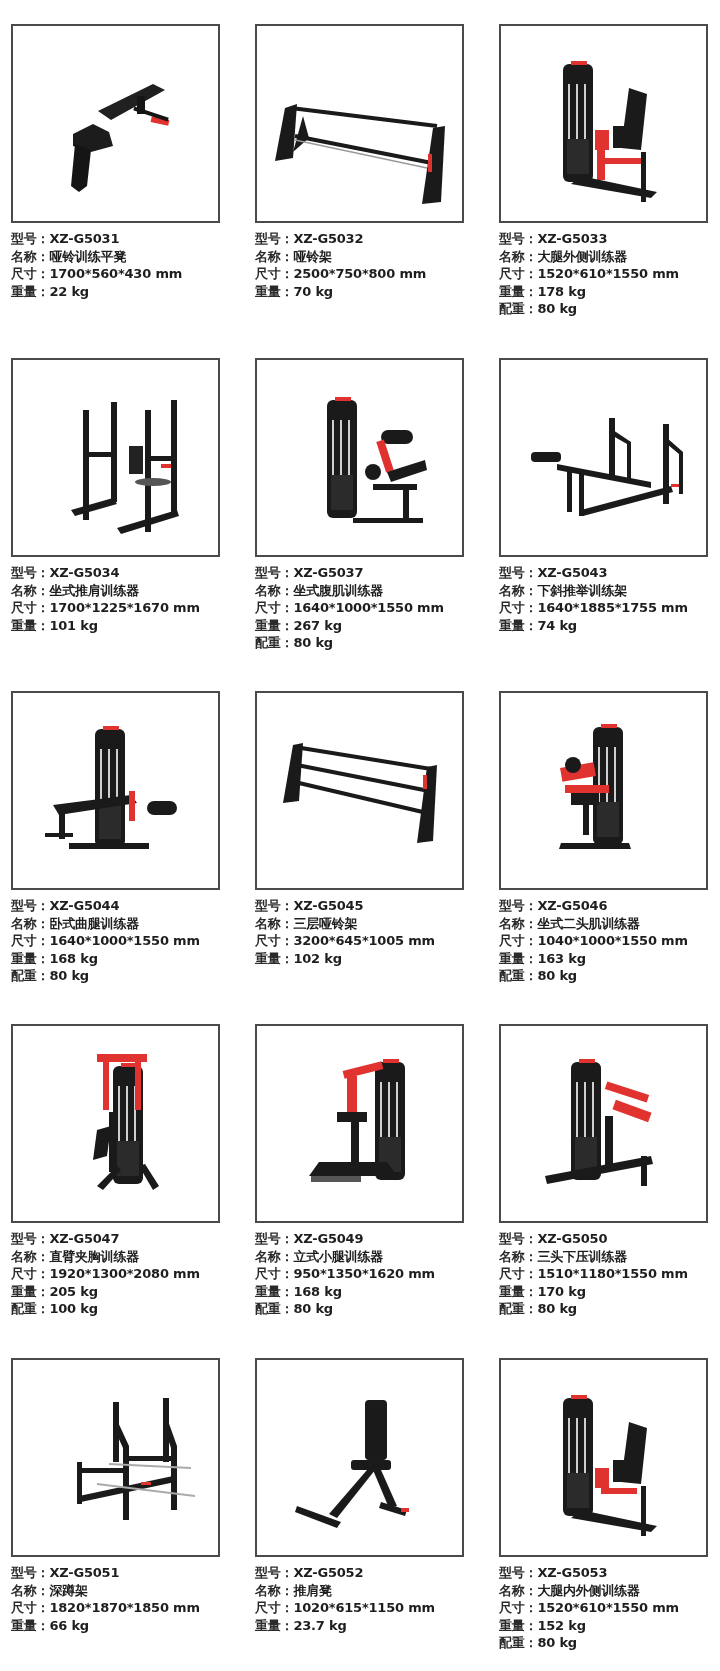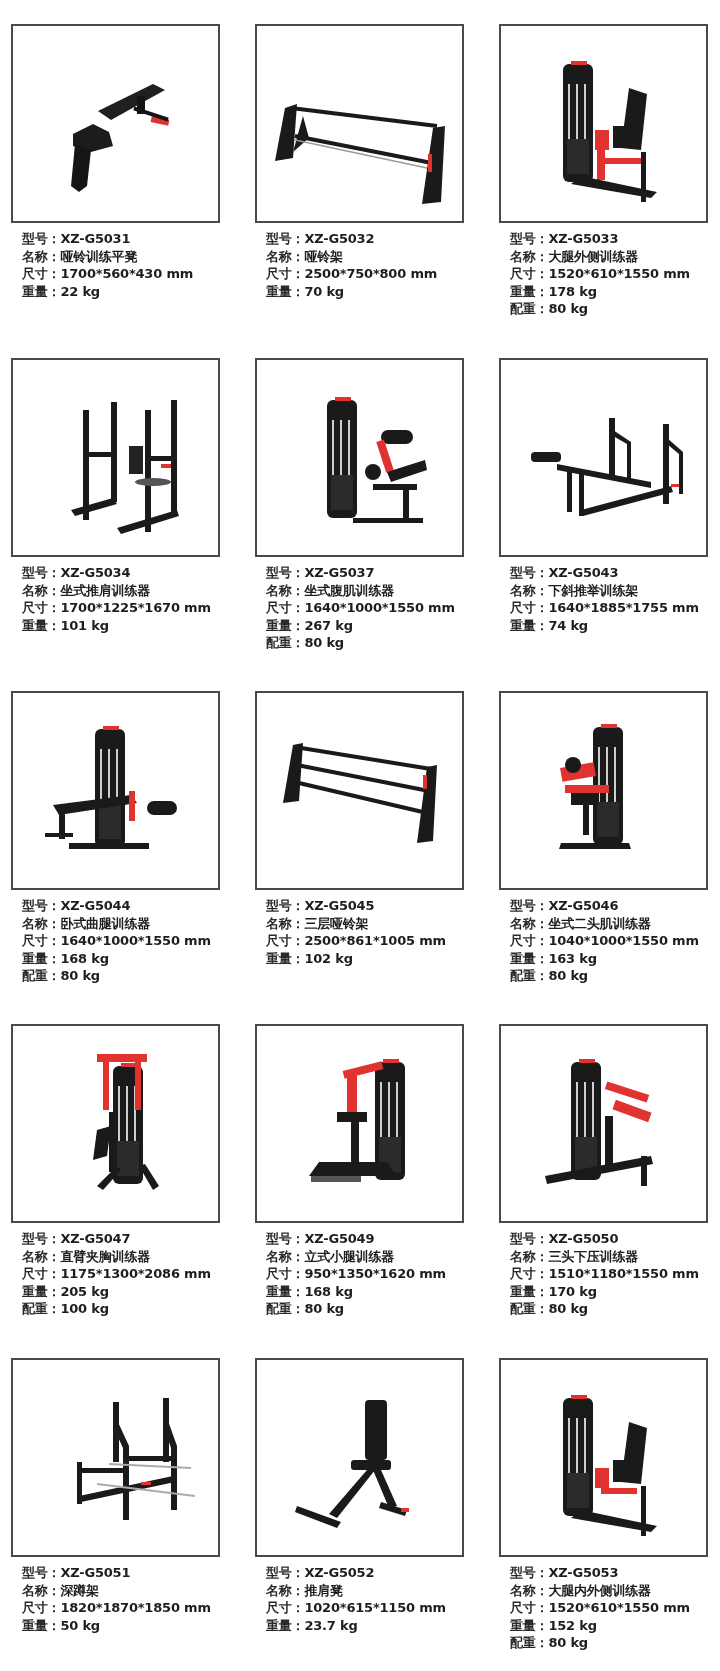--- a/index.html
+++ b/index.html
@@ -3,21 +3,21 @@
 <meta charset="utf-8">
 <style>
   html, body { margin: 0; padding: 0; background: #ffffff; }
   body { width: 720px; height: 1671px; position: relative; overflow: hidden;
          font-family: "DejaVu Sans", "Liberation Sans", sans-serif; color: #1c1c1c; }
   .grid { position: absolute; left: 0; top: 0; width: 720px; }
   .card { position: absolute; width: 209px; }
   .frame { position: absolute; left: 0; top: 0; width: 205px; height: 195px;
            border: 2px solid #4a4a4a; background: #fff; overflow: hidden; }
   .frame svg { position: absolute; left: 0; top: 0; width: 205px; height: 195px; }
-  .specs { position: absolute; left: 11px; top: 206px; width: 230px;
+  .specs { position: absolute; left: 0; top: 206px; width: 230px;
            font-size: 13px; line-height: 17.6px; font-weight: bold; letter-spacing: -0.2px;
            white-space: nowrap; color: #222; }
   .row .k { color: #2a2a2a; }
   .row .v { color: #1e1e1e; }
 </style>
 </head>
 <body>
 
 <div class="grid">
 
@@ -193,21 +193,21 @@
         <path d="M160 150 L170 74 L180 72 L176 148 Z" fill="#1a1a1a"></path>
         <line x1="38" y1="54" x2="174" y2="76" stroke="#1a1a1a" stroke-width="4"></line>
         <line x1="40" y1="72" x2="172" y2="98" stroke="#1a1a1a" stroke-width="4"></line>
         <line x1="42" y1="90" x2="170" y2="120" stroke="#1a1a1a" stroke-width="4"></line>
         <rect x="166" y="82" width="4" height="14" fill="#e0322f"></rect>
       </svg>
     </div>
     <div class="specs">
       <div class="row"><span class="k">型号：</span><span class="v">XZ-G5045</span></div>
       <div class="row"><span class="k">名称：</span><span class="v">三层哑铃架</span></div>
-      <div class="row"><span class="k">尺寸：</span><span class="v">2500*861*1005 mm</span></div>
+      <div class="row"><span class="k">尺寸：</span><span class="v">3200*645*1005 mm</span></div>
       <div class="row"><span class="k">重量：</span><span class="v">102 kg</span></div>
     </div>
   </div>
 
   <div class="card" style="left:499px; top:691px;">
     <div class="frame">
       <svg viewBox="0 0 205 195">
         <use href="#tower" x="92" y="34"></use>
         <rect x="60" y="72" width="34" height="14" fill="#e0322f" transform="rotate(-10 77 79)"></rect>
         <circle cx="72" cy="72" r="8" fill="#1a1a1a"></circle>
@@ -235,21 +235,21 @@
         <rect x="122" y="34" width="6" height="50" fill="#e0322f"></rect>
         <polygon points="84,104 98,100 94,130 80,134" fill="#1a1a1a"></polygon>
         <rect x="96" y="86" width="8" height="60" fill="#1a1a1a"></rect>
         <polygon points="84,160 104,140 108,144 90,164" fill="#1a1a1a"></polygon>
         <polygon points="126,140 140,164 146,160 132,138" fill="#1a1a1a"></polygon>
       </svg>
     </div>
     <div class="specs">
       <div class="row"><span class="k">型号：</span><span class="v">XZ-G5047</span></div>
       <div class="row"><span class="k">名称：</span><span class="v">直臂夹胸训练器</span></div>
-      <div class="row"><span class="k">尺寸：</span><span class="v">1175*1300*2086 mm</span></div>
+      <div class="row"><span class="k">尺寸：</span><span class="v">1920*1300*2080 mm</span></div>
       <div class="row"><span class="k">重量：</span><span class="v">205 kg</span></div>
       <div class="row"><span class="k">配重：</span><span class="v">100 kg</span></div>
     </div>
   </div>
 
   <div class="card" style="left:255px; top:1024px;">
     <div class="frame">
       <svg viewBox="0 0 205 195">
         <use href="#tower" x="118" y="36"></use>
         <rect x="86" y="40" width="40" height="8" fill="#e0322f" transform="rotate(-14 106 44)"></rect>
@@ -302,21 +302,21 @@
         <polygon points="66,136 160,116 162,122 68,142" fill="#1a1a1a"></polygon>
         <line x1="96" y1="104" x2="178" y2="108" stroke="#aaaaaa" stroke-width="2"></line>
         <line x1="84" y1="124" x2="182" y2="136" stroke="#aaaaaa" stroke-width="2"></line>
         <rect x="128" y="122" width="10" height="3" fill="#e0322f"></rect>
       </svg>
     </div>
     <div class="specs">
       <div class="row"><span class="k">型号：</span><span class="v">XZ-G5051</span></div>
       <div class="row"><span class="k">名称：</span><span class="v">深蹲架</span></div>
       <div class="row"><span class="k">尺寸：</span><span class="v">1820*1870*1850 mm</span></div>
-      <div class="row"><span class="k">重量：</span><span class="v">50 kg</span></div>
+      <div class="row"><span class="k">重量：</span><span class="v">66 kg</span></div>
     </div>
   </div>
 
   <div class="card" style="left:255px; top:1358px;">
     <div class="frame">
       <svg viewBox="0 0 205 195">
         <rect x="108" y="40" width="22" height="60" rx="4" fill="#1a1a1a"></rect>
         <rect x="94" y="100" width="40" height="10" rx="3" fill="#1a1a1a"></rect>
         <polygon points="110,110 118,110 80,158 72,154" fill="#1a1a1a"></polygon>
         <polygon points="116,110 124,110 140,146 132,148" fill="#1a1a1a"></polygon>

